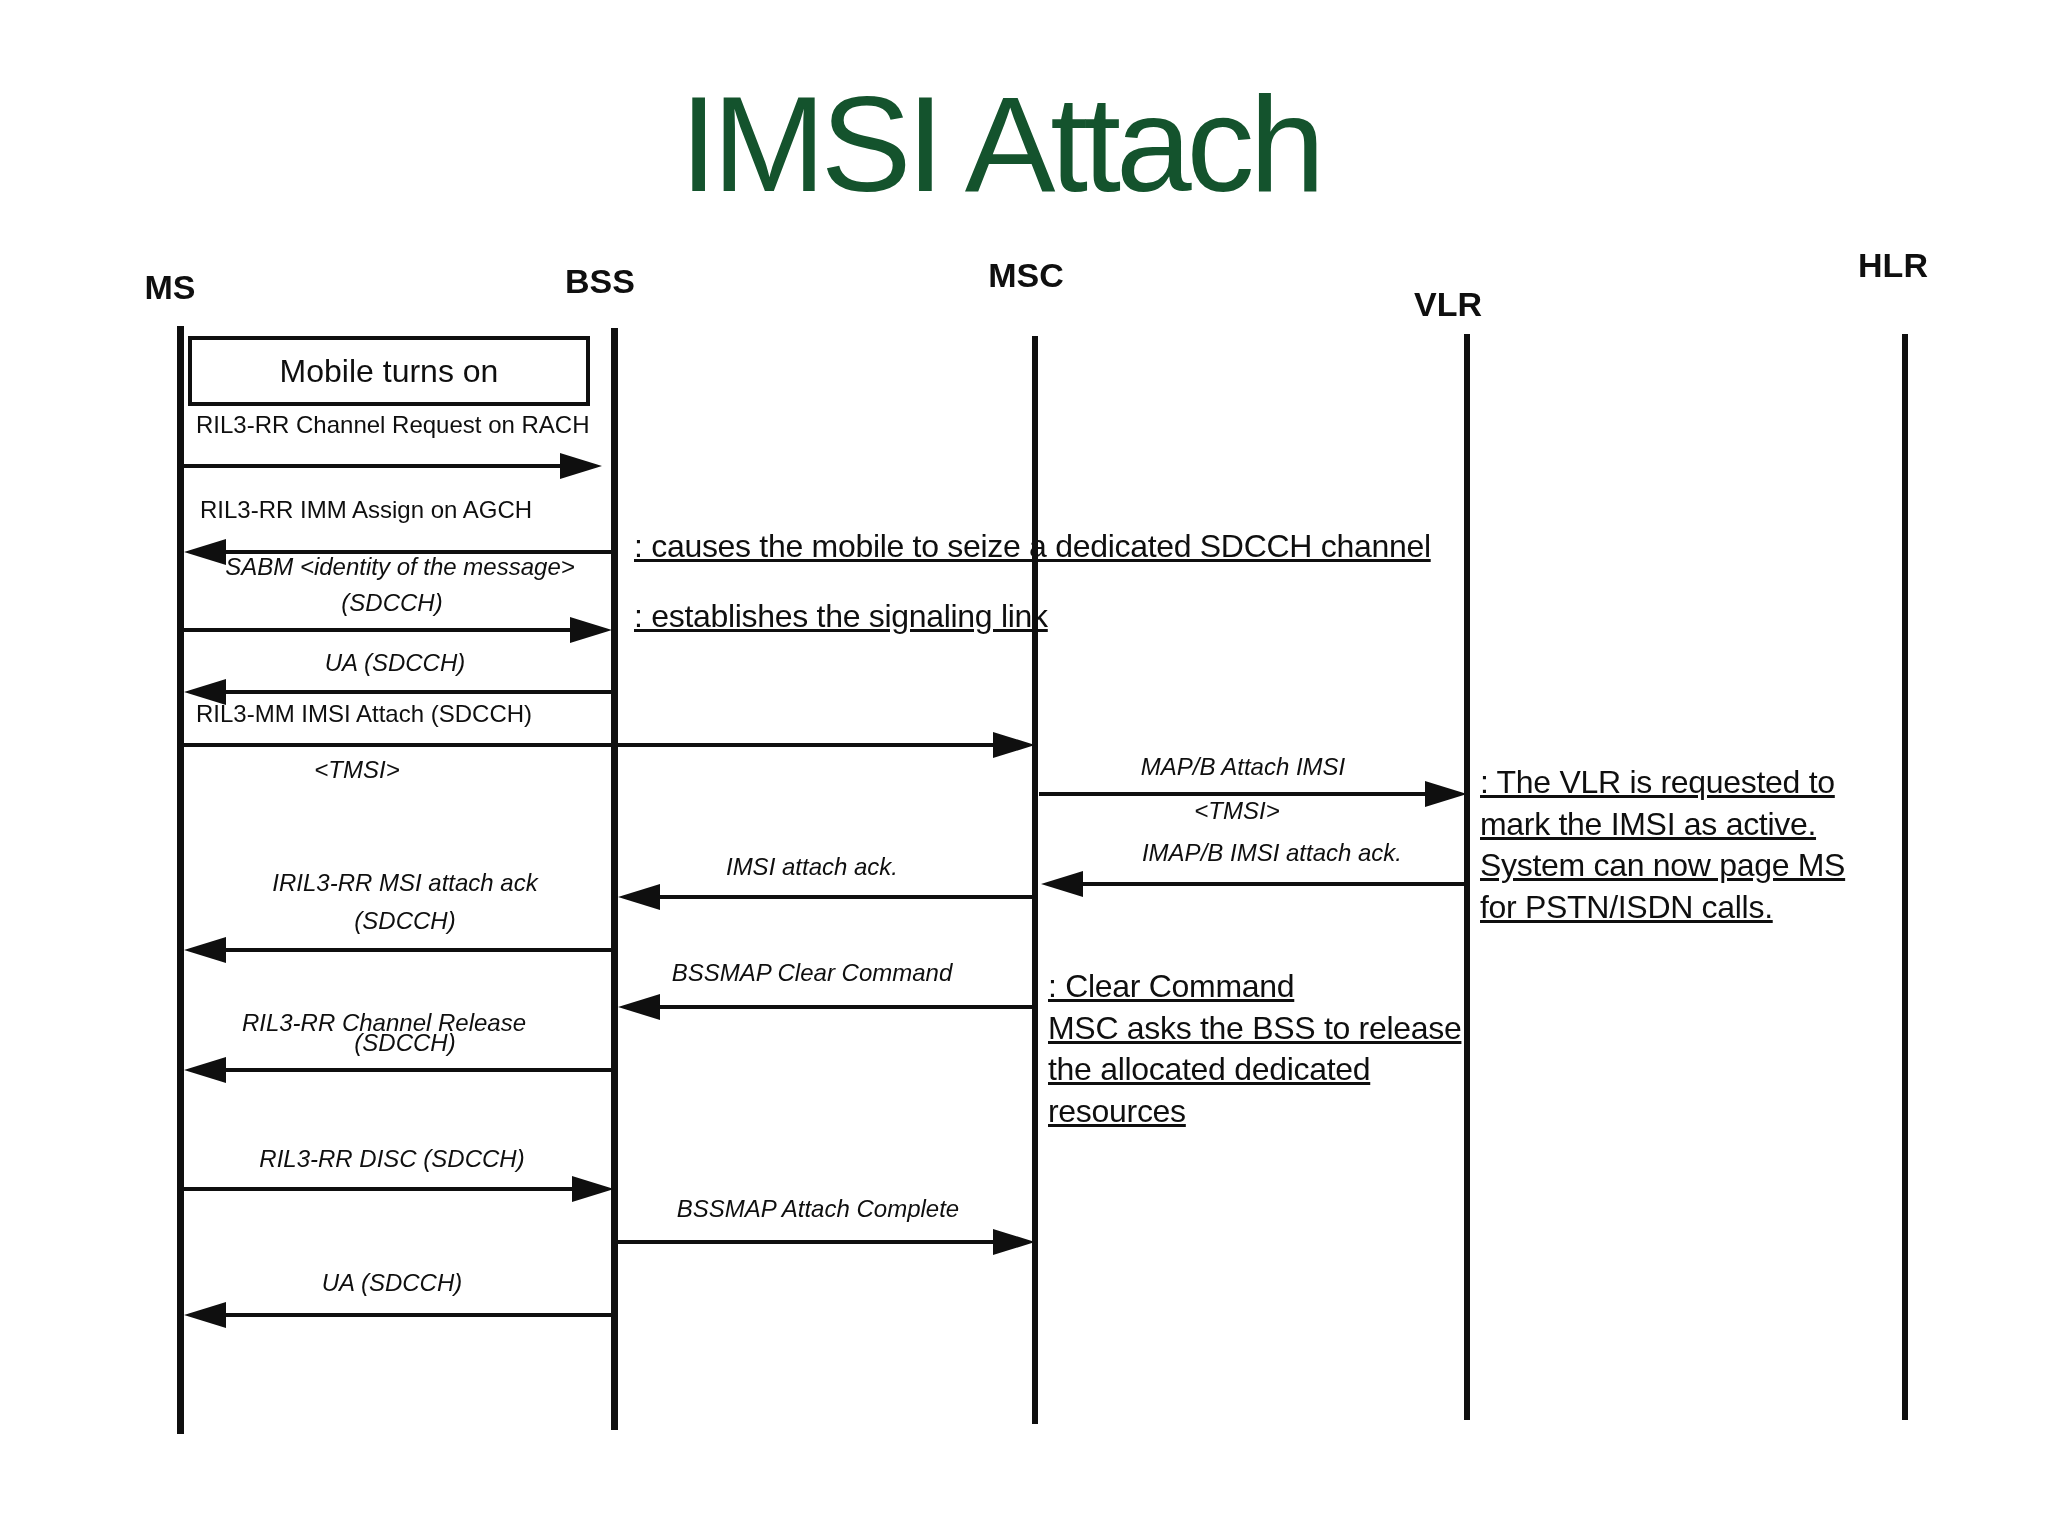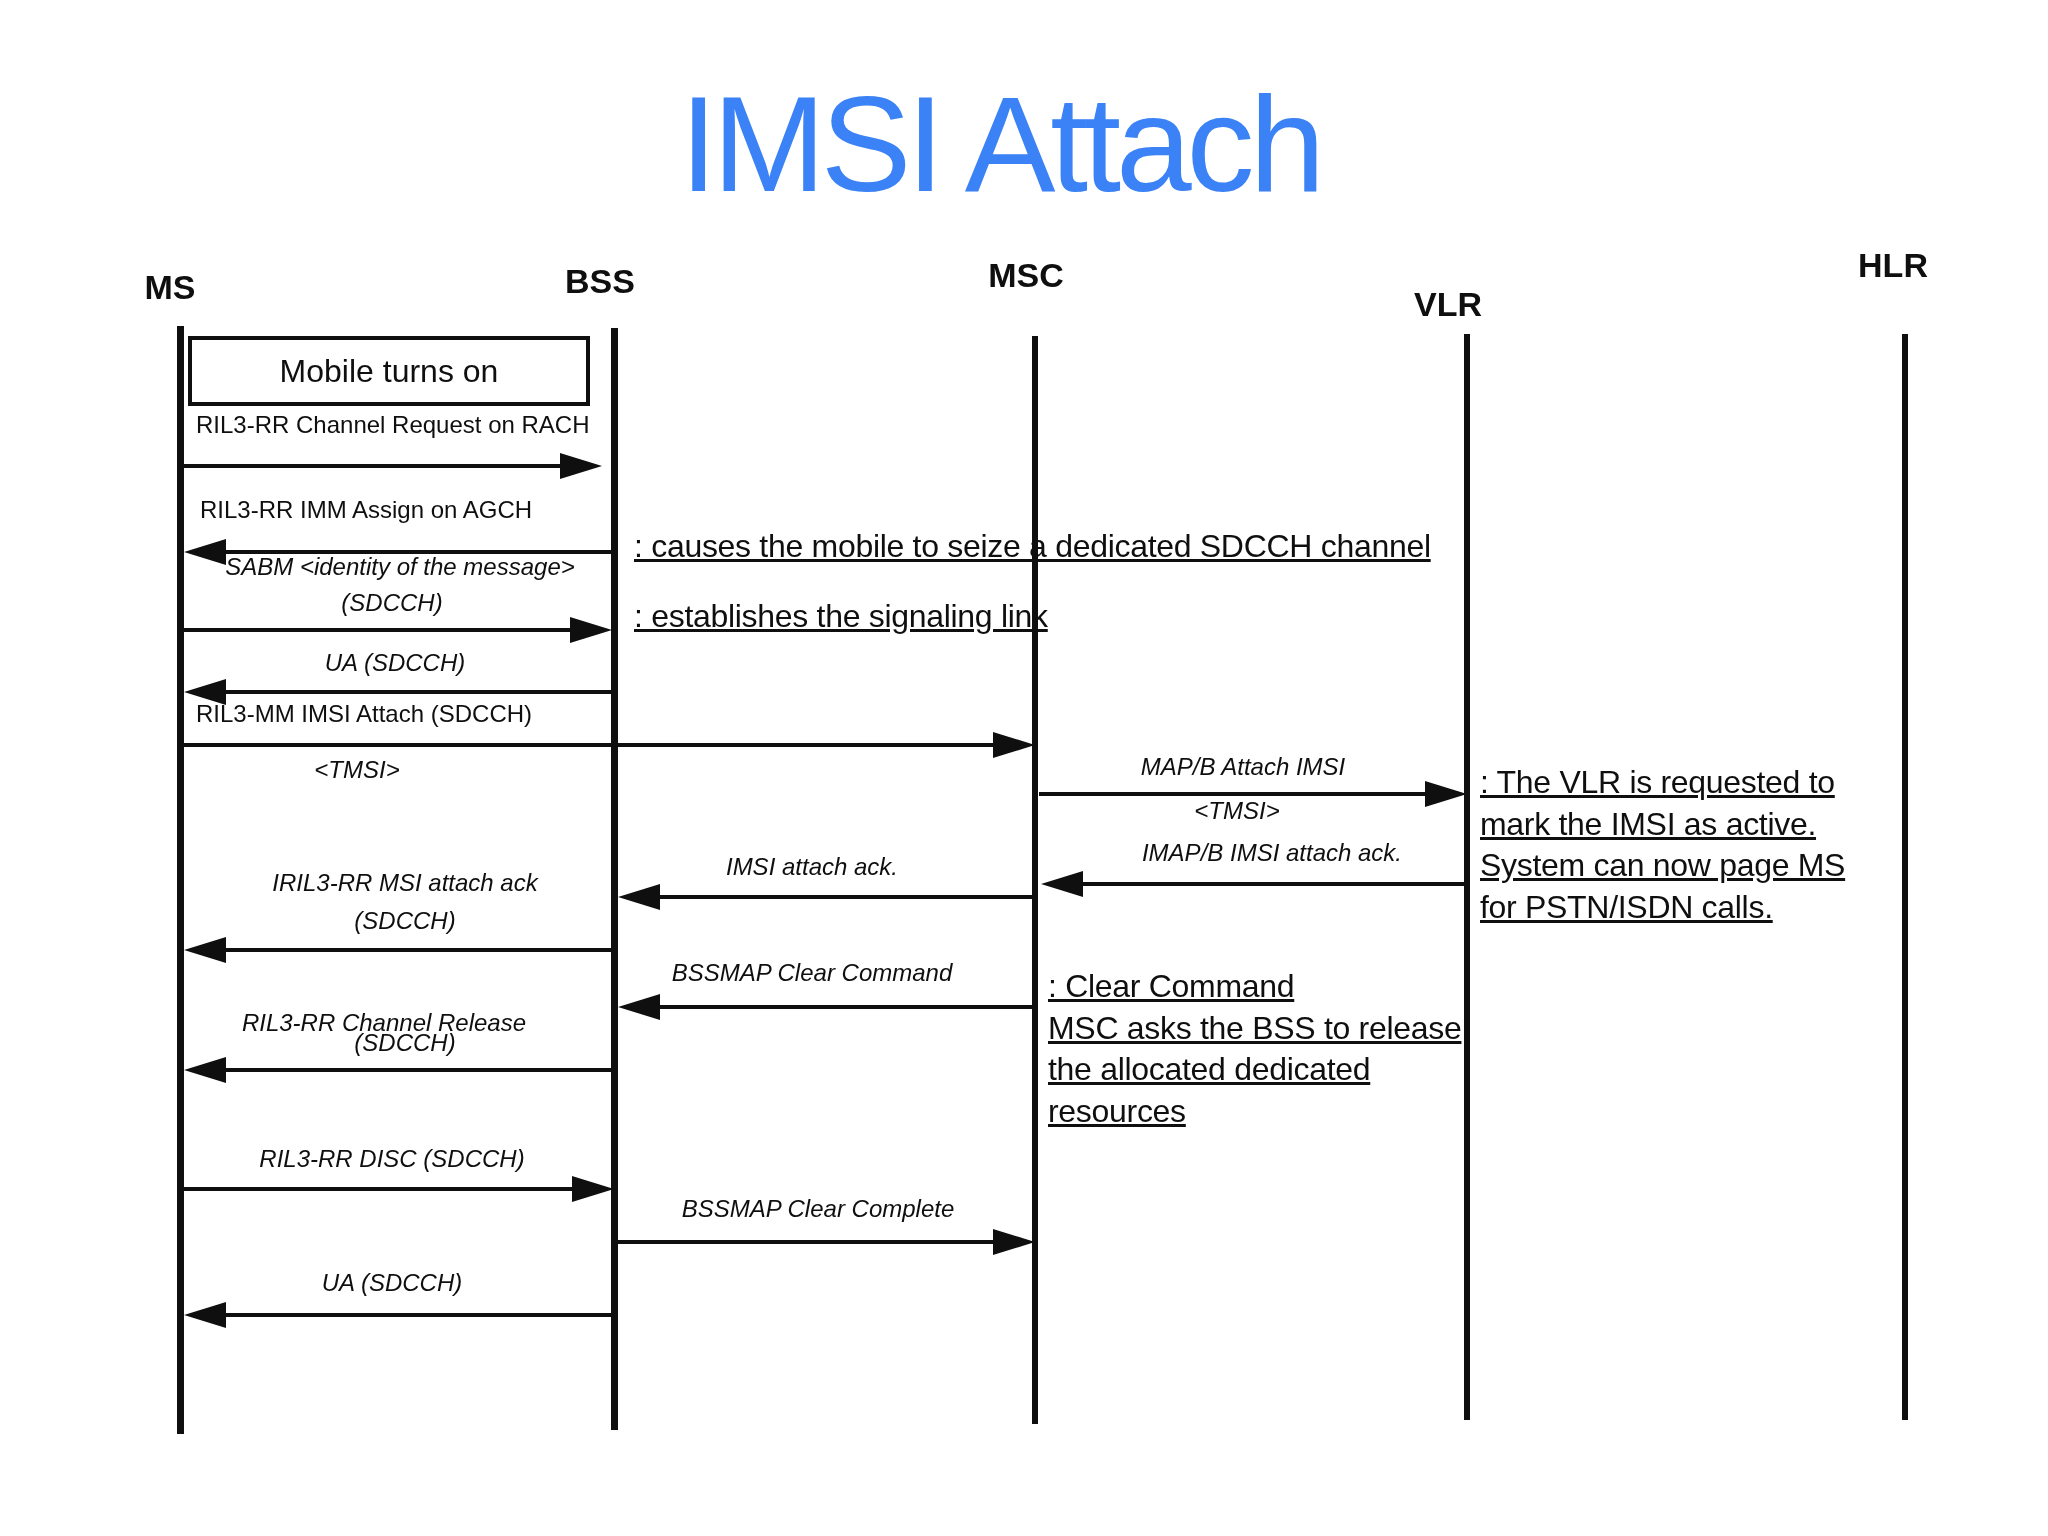--- a/index.html
+++ b/index.html
@@ -2,21 +2,21 @@
 <html><head>
 <meta charset="utf-8">
 <style>
   html,body{margin:0;padding:0;background:#ffffff;}
   #canvas{
     position:relative;width:2048px;height:1536px;background:#ffffff;
     font-family:"Liberation Sans",sans-serif;color:#0f0f0f;overflow:hidden;
   }
   #title{
     position:absolute;left:1000px;top:66px;transform:translateX(-50%);
-    font-size:136px;letter-spacing:-5px;white-space:nowrap;color:#3b82f6;text-align:center;
+    font-size:136px;letter-spacing:-5px;white-space:nowrap;color:#14532d;text-align:center;
   }
   .actor{
     position:absolute;transform:translateX(-50%);font-weight:700;
     font-size:34px;white-space:nowrap;
   }
   .lifeline{position:absolute;background:#0f0f0f;}
   .t{position:absolute;white-space:nowrap;font-size:24px;line-height:1.1;}
   .tc{transform:translateX(-50%);font-style:italic;}
   .shaft{position:absolute;height:4px;background:#0f0f0f;}
   .headR{position:absolute;width:0;height:0;border-top:13px solid transparent;
@@ -122,21 +122,21 @@
 
   <div class="t tc" style="left:384px;top:994px;margin-top:16px;">RIL3-RR Channel Release</div>
   <div class="t tc" style="left:405px;top:1030px;">(SDCCH)</div>
   <div class="headL" style="left:184px;top:1057px;"></div>
   <div class="shaft" style="left:226px;top:1068px;width:388px;"></div>
 
   <div class="t tc" style="left:392px;top:1146px;">RIL3-RR DISC (SDCCH)</div>
   <div class="shaft" style="left:182px;top:1187px;width:390px;"></div>
   <div class="headR" style="left:572px;top:1176px;"></div>
 
-  <div class="t tc" style="left:818px;top:1196px;">BSSMAP Clear Complete</div>
+  <div class="t tc" style="left:818px;top:1196px;">BSSMAP Attach Complete</div>
   <div class="shaft" style="left:618px;top:1240px;width:375px;"></div>
   <div class="headR" style="left:993px;top:1229px;"></div>
 
   <div class="t tc" style="left:392px;top:1270px;">UA (SDCCH)</div>
   <div class="headL" style="left:184px;top:1302px;"></div>
   <div class="shaft" style="left:226px;top:1313px;width:388px;"></div>
 
 </div>
 
 </body></html>

